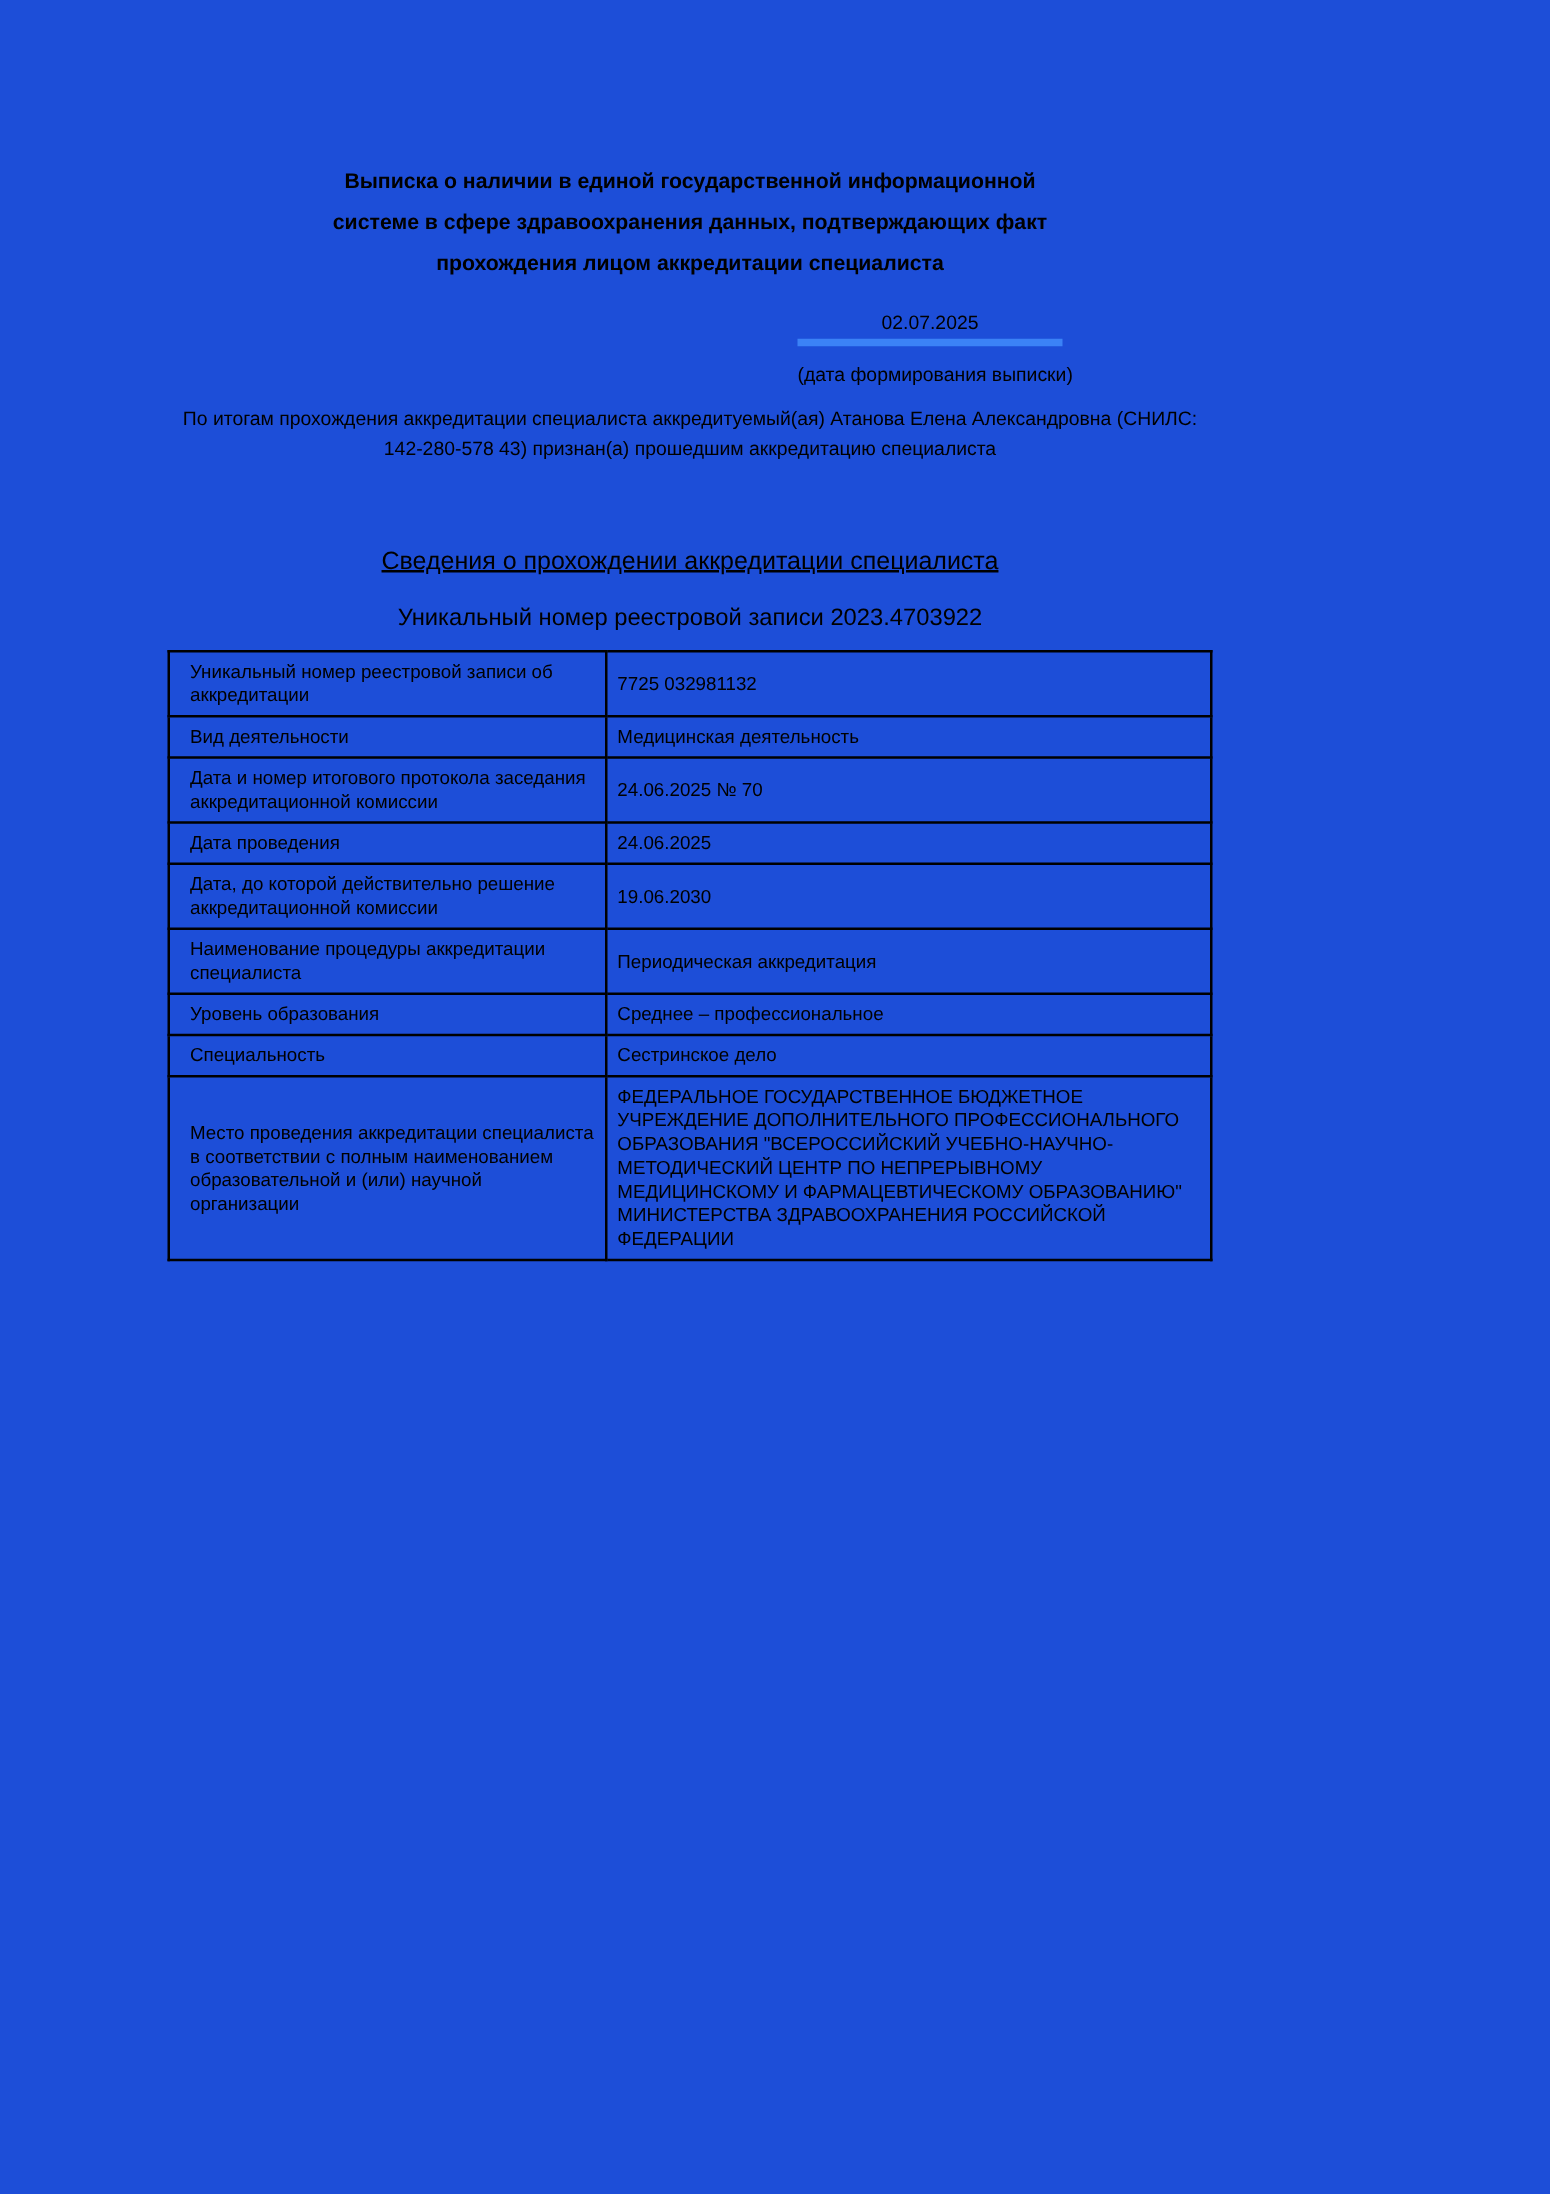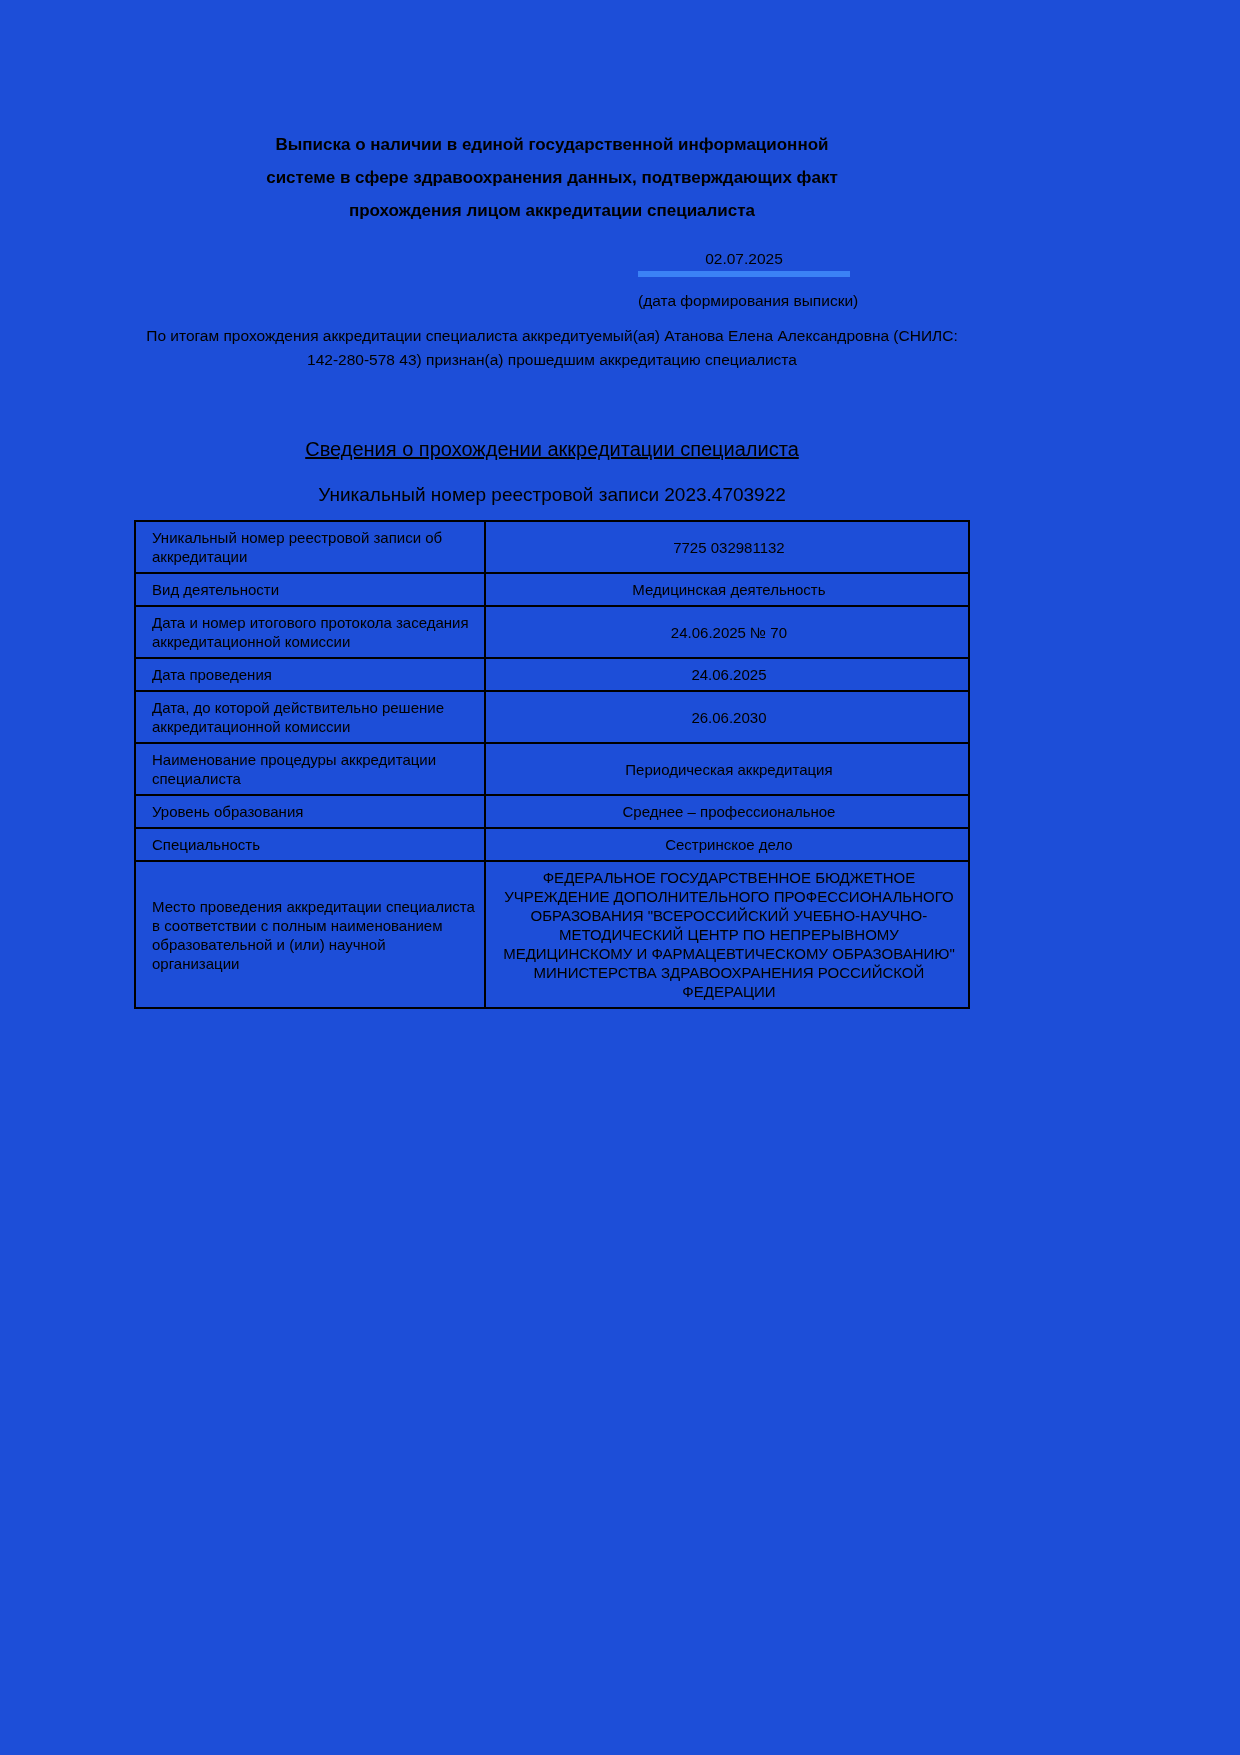--- a/index.html
+++ b/index.html
@@ -74,21 +74,21 @@
   }
   .acc-table td {
     border: 2px solid #000;
     font-size: 15px;
     line-height: 19px;
     padding: 6px 8px 6px 8px;
     vertical-align: middle;
     word-wrap: break-word;
   }
   td.label-cell { width: 292px; padding-left: 16px; }
-  td.value-cell { width: 404px; padding-right: 4px; text-align: center; }
+  td.value-cell { width: 404px; padding-right: 4px; }
 </style>
 </head>
 <body>
 
 <div class="page">
   <div class="content">
 
     <h1 class="doc-title">Выписка о наличии в единой государственной информационной системе в сфере здравоохранения данных, подтверждающих факт прохождения лицом аккредитации специалиста</h1>
 
     <div class="date-block">
@@ -115,21 +115,21 @@
         <tr>
           <td class="label-cell">Дата и номер итогового протокола заседания аккредитационной комиссии</td>
           <td class="value-cell">24.06.2025 № 70</td>
         </tr>
         <tr>
           <td class="label-cell">Дата проведения</td>
           <td class="value-cell">24.06.2025</td>
         </tr>
         <tr>
           <td class="label-cell">Дата, до которой действительно решение аккредитационной комиссии</td>
-          <td class="value-cell">26.06.2030</td>
+          <td class="value-cell">19.06.2030</td>
         </tr>
         <tr>
           <td class="label-cell">Наименование процедуры аккредитации специалиста</td>
           <td class="value-cell">Периодическая аккредитация</td>
         </tr>
         <tr>
           <td class="label-cell">Уровень образования</td>
           <td class="value-cell">Среднее – профессиональное</td>
         </tr>
         <tr>

